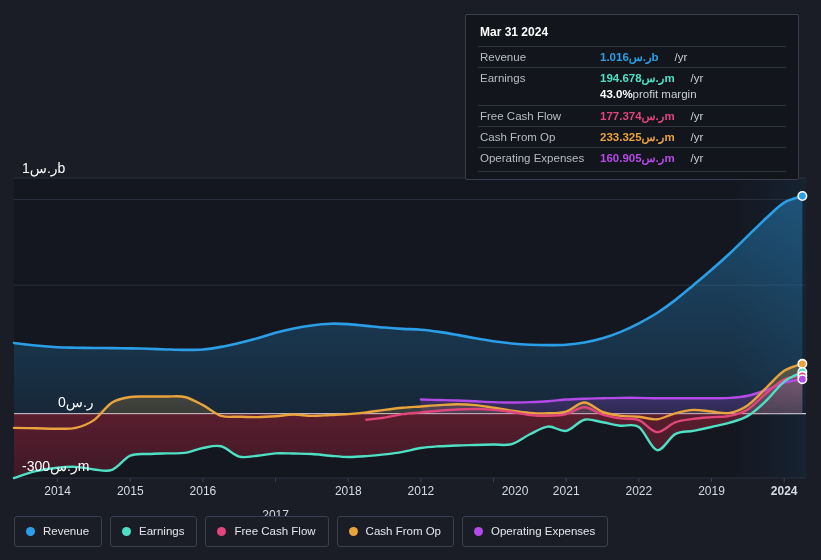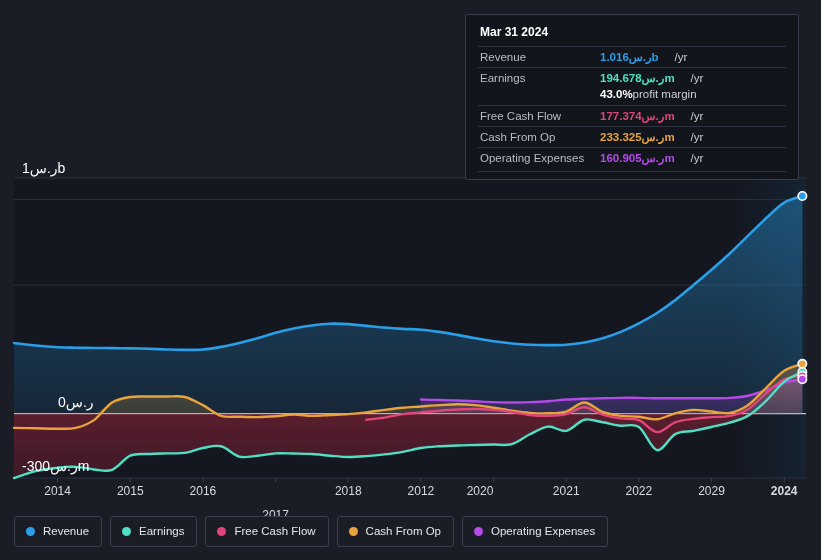--- a/index.html
+++ b/index.html
@@ -211,24 +211,24 @@
   <div class="axis-label y-zero">0ر.س</div>
   <div class="axis-label y-bot">-300ر.سm</div>
 
   <div class="x-labels" id="x-labels">
       <div class="x-tick" style="left: 57.5963px;">2014</div>
       <div class="x-tick" style="left: 130.257px;">2015</div>
       <div class="x-tick" style="left: 202.917px;">2016</div>
       <div class="x-tick" style="left: 275.578px; margin-top: 24px;">2017</div>
       <div class="x-tick" style="left: 348.239px;">2018</div>
       <div class="x-tick" style="left: 420.899px;">2012</div>
-      <div class="x-tick" style="left: 480px;">2020</div>
+      <div class="x-tick" style="left: 515px;">2020</div>
       <div class="x-tick" style="left: 566.22px;">2021</div>
       <div class="x-tick" style="left: 638.881px;">2022</div>
-      <div class="x-tick" style="left: 711.541px;">2029</div>
+      <div class="x-tick" style="left: 711.541px;">2019</div>
       <div class="x-tick" style="left: 784.202px; font-weight: bold;">2024</div>
     </div>
 
   <div id="tooltip-card">
     <div class="tt-title">Mar 31 2024</div>
     <div id="tooltip-rows">
         <div class="tt-row">
           <span class="tt-label">Revenue</span>
           <span class="tt-value" style="color: rgb(42, 159, 232);">1.016ر.سb</span>
           <span class="tt-suffix">/yr</span>

